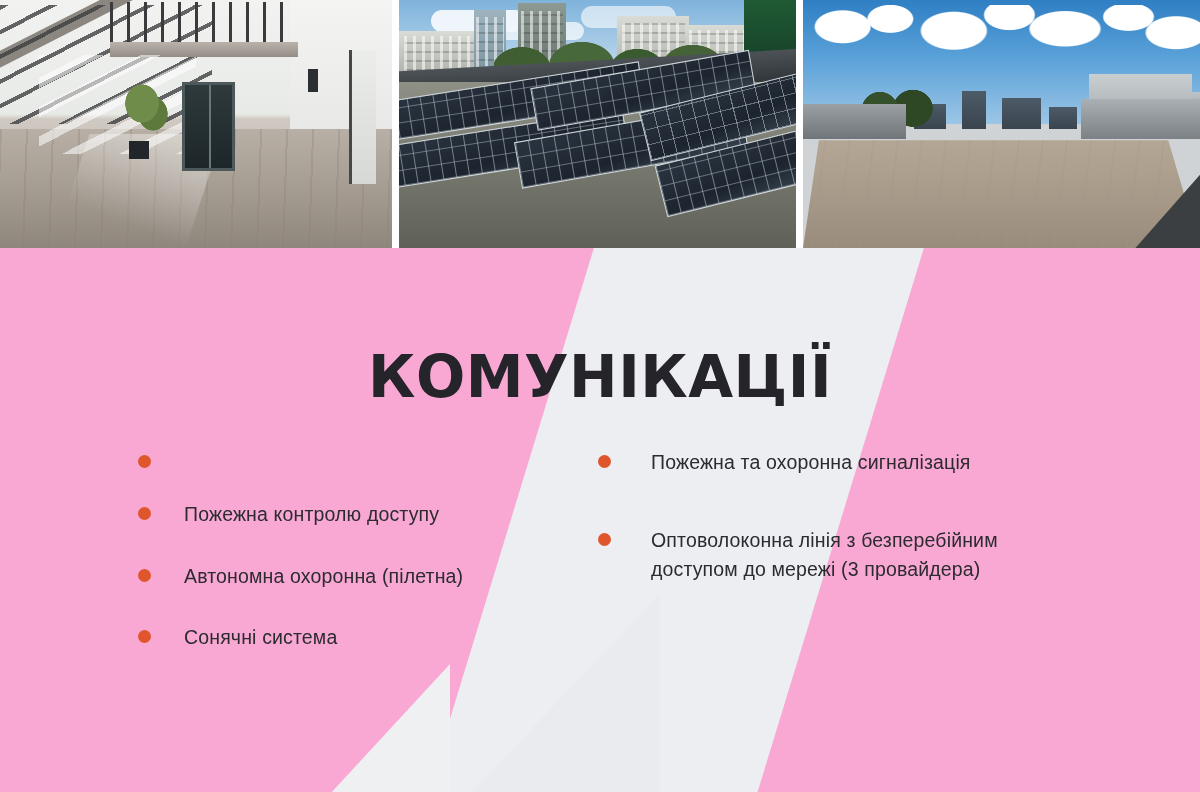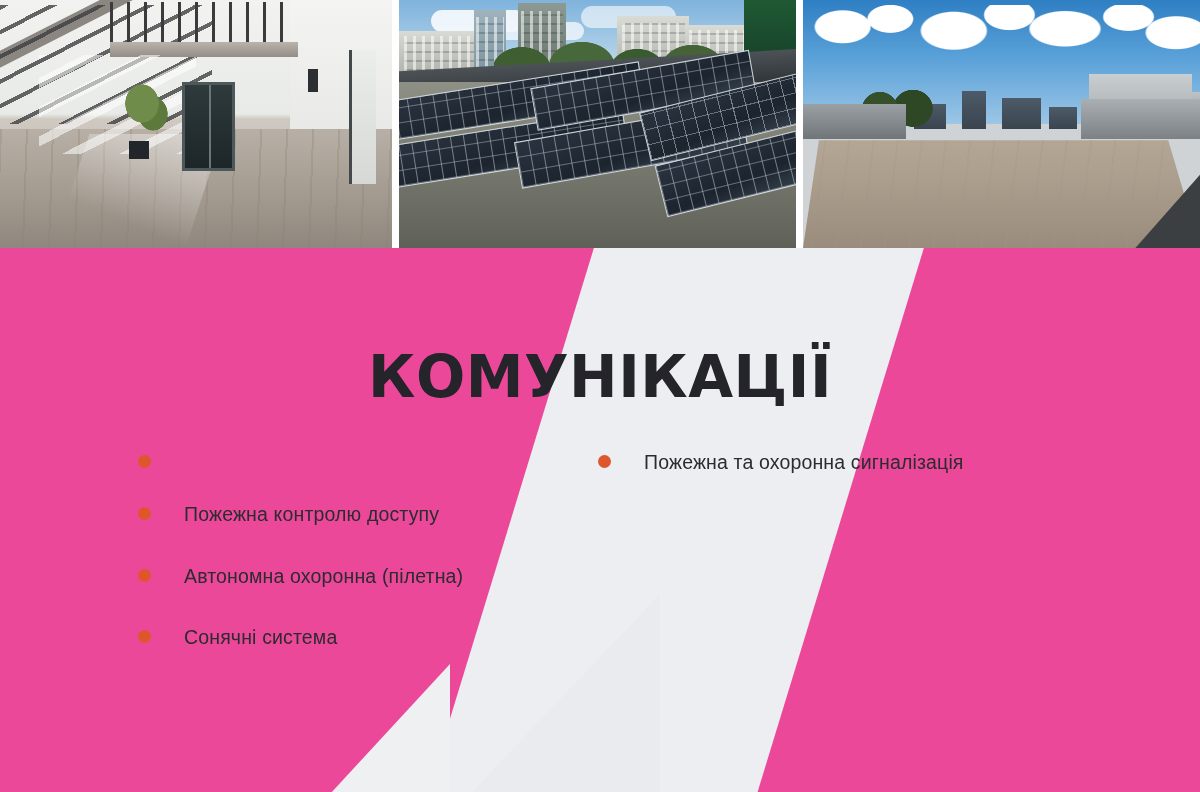--- a/index.html
+++ b/index.html
@@ -9,21 +9,21 @@
     background: #ffffff;
   }
   body {
     font-family: "Liberation Sans", "DejaVu Sans", sans-serif;
   }
 
   .slide {
     position: relative;
     width: 1200px;
     height: 792px;
-    background: #ec4899;
+    background: #f9a8d4;
     overflow: hidden;
   }
 
   
   .photo-strip {
     position: absolute;
     top: 0;
     left: 0;
     width: 1200px;
     height: 248px;
@@ -278,21 +278,21 @@
   .col { }
   .col-left  { width: 460px; margin-left: 138px; }
   .col-right { width: 470px; margin-left: 0px; }
 
   .bullet-item {
     display: flex;
     align-items: flex-start;
     margin-bottom: 30px;
   }
   .col-left .bullet-item  { margin-bottom: 32px; }
-  .col-right .bullet-item { margin-bottom: 48px; }
+  .col-right .bullet-item { margin-bottom: 48px; gap: 7px; }
 
   .dot {
     flex: 0 0 auto;
     width: 13px; height: 13px;
     border-radius: 50%;
     background: #e0562c;
     margin-top: 7px;
     margin-right: 33px;
   }
   .bullet-text {
@@ -426,19 +426,23 @@
       </div>
 
       <div class="col col-right">
 
         <div class="bullet-item">
           <span class="dot"></span>
           <span class="bullet-text">Пожежна та охоронна сигналізація</span>
         </div>
 
 
+        <div class="bullet-item">
+          <span class="dot"></span>
+          <span class="bullet-text">Оптоволоконна лінія з безперебійним доступом до мережі (3 провайдера)</span>
+        </div>
 
       </div>
 
     </div>
   </div>
 
 </div>
 
 </body></html>

